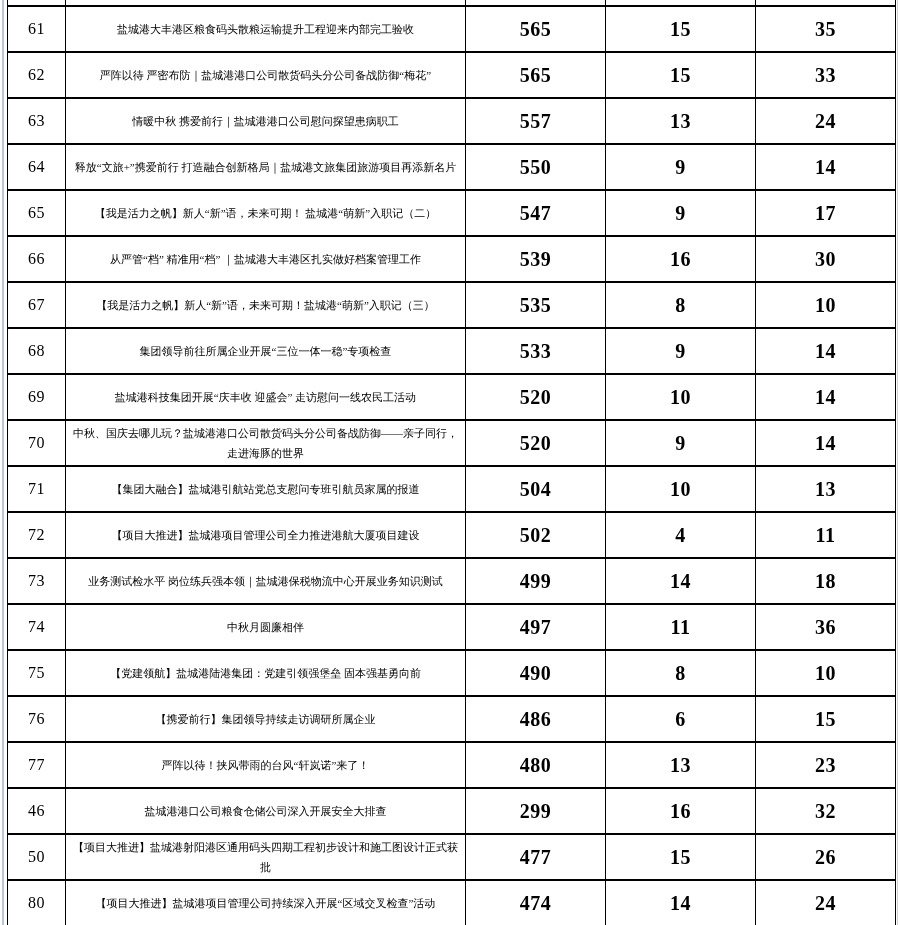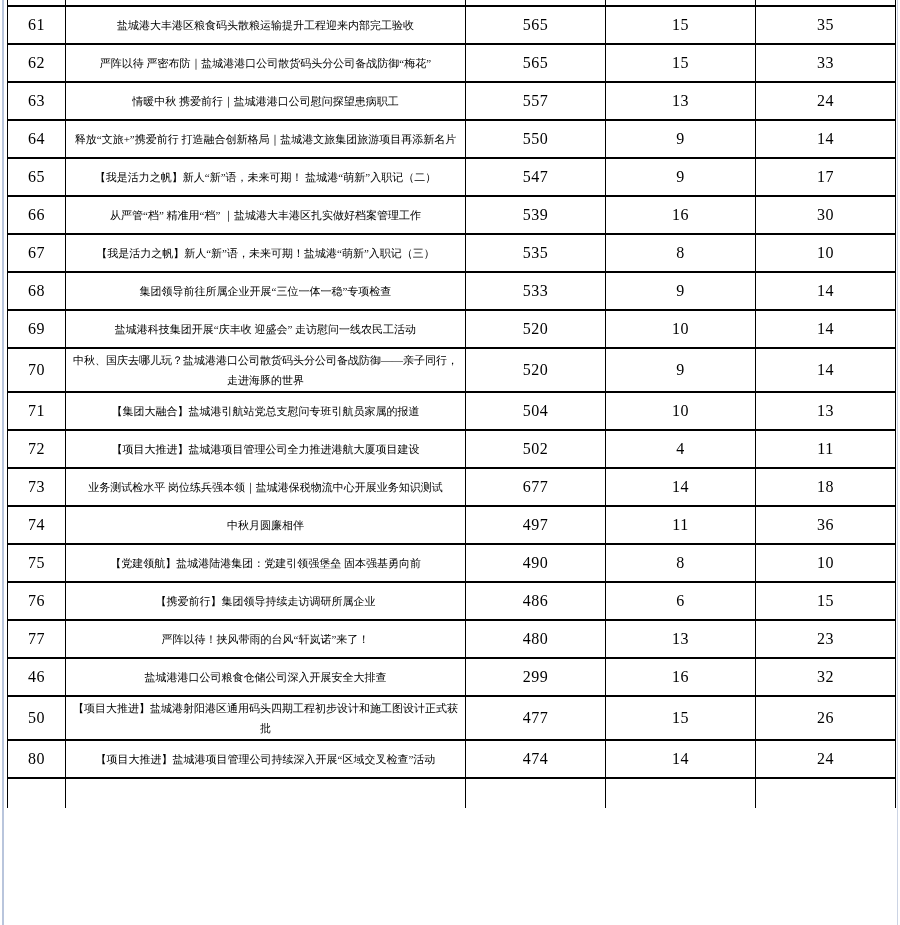--- a/index.html
+++ b/index.html
@@ -44,36 +44,37 @@
   table.sheet td {
     border-left: 1px solid #000;
     border-right: 1px solid #000;
     border-top: 2px solid #000;
     border-bottom: 2px solid #000;
     text-align: center;
     vertical-align: middle;
     padding: 1px 3px;
     overflow: hidden;
   }
-  tr.r { height: 38px; }
+  tr.r { height: 46px; }
   tr.sliver-top { height: 6px; }
   tr.sliver-top td { border-top: none; }
   tr.sliver-bottom { height: 30px; }
   tr.sliver-bottom td { border-bottom: none; }
   td.c-no {
     font-size: 16px;
     letter-spacing: 0.5px;
   }
   td.c-title {
     font-size: 11px;
     line-height: 20px;
   }
   td.c-v {
-    font-size: 16px;
+    font-size: 20px;
     letter-spacing: 0.5px;
+    font-weight: bold;
   }
 </style>
 </head>
 <body>
 
 <div class="stage">
   <div class="left-guide"></div>
 
   <table class="sheet">
     <colgroup>
@@ -172,21 +173,21 @@
         <tr class="r">
           <td class="c-no">72</td>
           <td class="c-title">【项目大推进】盐城港项目管理公司全力推进港航大厦项目建设</td>
           <td class="c-v">502</td>
           <td class="c-v">4</td>
           <td class="c-v">11</td>
         </tr>
         <tr class="r">
           <td class="c-no">73</td>
           <td class="c-title">业务测试检水平 岗位练兵强本领｜盐城港保税物流中心开展业务知识测试</td>
-          <td class="c-v">677</td>
+          <td class="c-v">499</td>
           <td class="c-v">14</td>
           <td class="c-v">18</td>
         </tr>
         <tr class="r">
           <td class="c-no">74</td>
           <td class="c-title">中秋月圆廉相伴</td>
           <td class="c-v">497</td>
           <td class="c-v">11</td>
           <td class="c-v">36</td>
         </tr>

